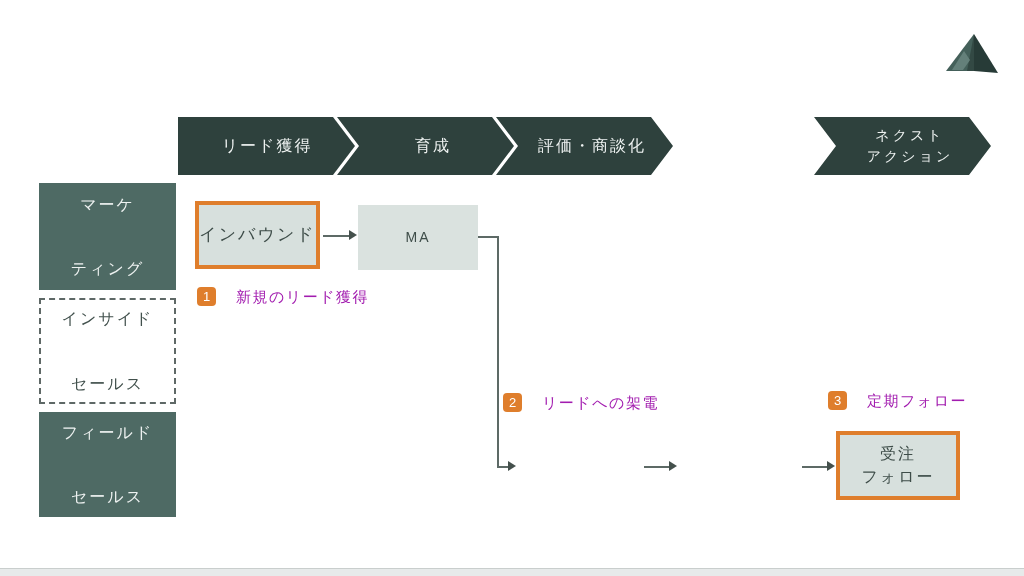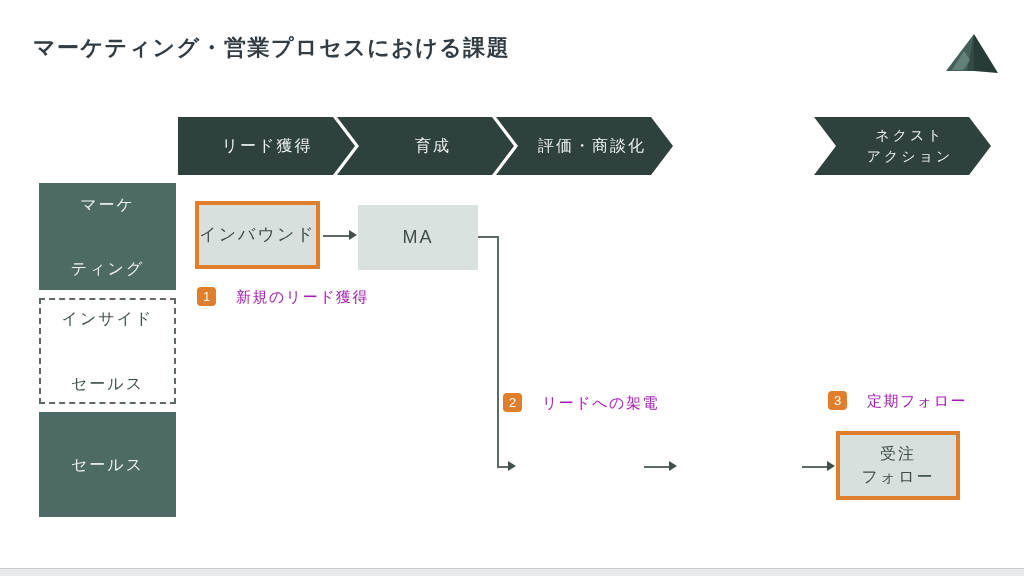--- a/index.html
+++ b/index.html
@@ -142,21 +142,20 @@
     width: 1024px; height: 8px;
     background: #e7eaea;
     border-top: 1px solid #c9cecd;
   }
 </style>
 </head>
 <body>
 
 <div class="slide">
 
-  <h1 class="title">マーケティング・営業プロセスにおける課題</h1>
 
   <svg class="logo" viewBox="0 0 60 48" aria-hidden="true">
     <polygon points="34,4 6,41 34,41" fill="#44605a"></polygon>
     <polygon points="34,4 34,41 58,43" fill="#273b37"></polygon>
     <polygon points="34,4 27,41 34,41" fill="#334944"></polygon>
     <polygon points="12,40 24,21 30,30 23,40" fill="#64807a"></polygon>
   </svg>
 
   <div class="chev first" style="left:178px">
     <span>リード獲得</span>
@@ -176,27 +175,28 @@
 
   <div class="lane solid" style="top:183px; height:107px">
     <span>マーケ</span>
     <span>ティング</span>
   </div>
   <div class="lane dashed" style="top:298px; height:106px">
     <span>インサイド</span>
     <span>セールス</span>
   </div>
   <div class="lane solid" style="top:412px; height:105px">
+    <span>フィールド</span>
     <span>セールス</span>
   </div>
 
   <div class="node hl" style="left:195px; top:201px; width:125px; height:68px">
     <span>インバウンド</span>
   </div>
-  <div class="node" style="left:358px; top:205px; width:120px; height:65px; font-size:18px">
+  <div class="node" style="left:358px; top:205px; width:120px; height:65px; font-size:14px">
     <span>MA</span>
   </div>
   <div class="node hl" style="left:836px; top:431px; width:124px; height:69px; font-size:16px">
     <span>受注</span>
     <span>フォロー</span>
   </div>
 
   <div class="hline" style="left:323px; top:235px; width:27px"></div>
   <div class="ahead" style="left:349px; top:230px"></div>
 

